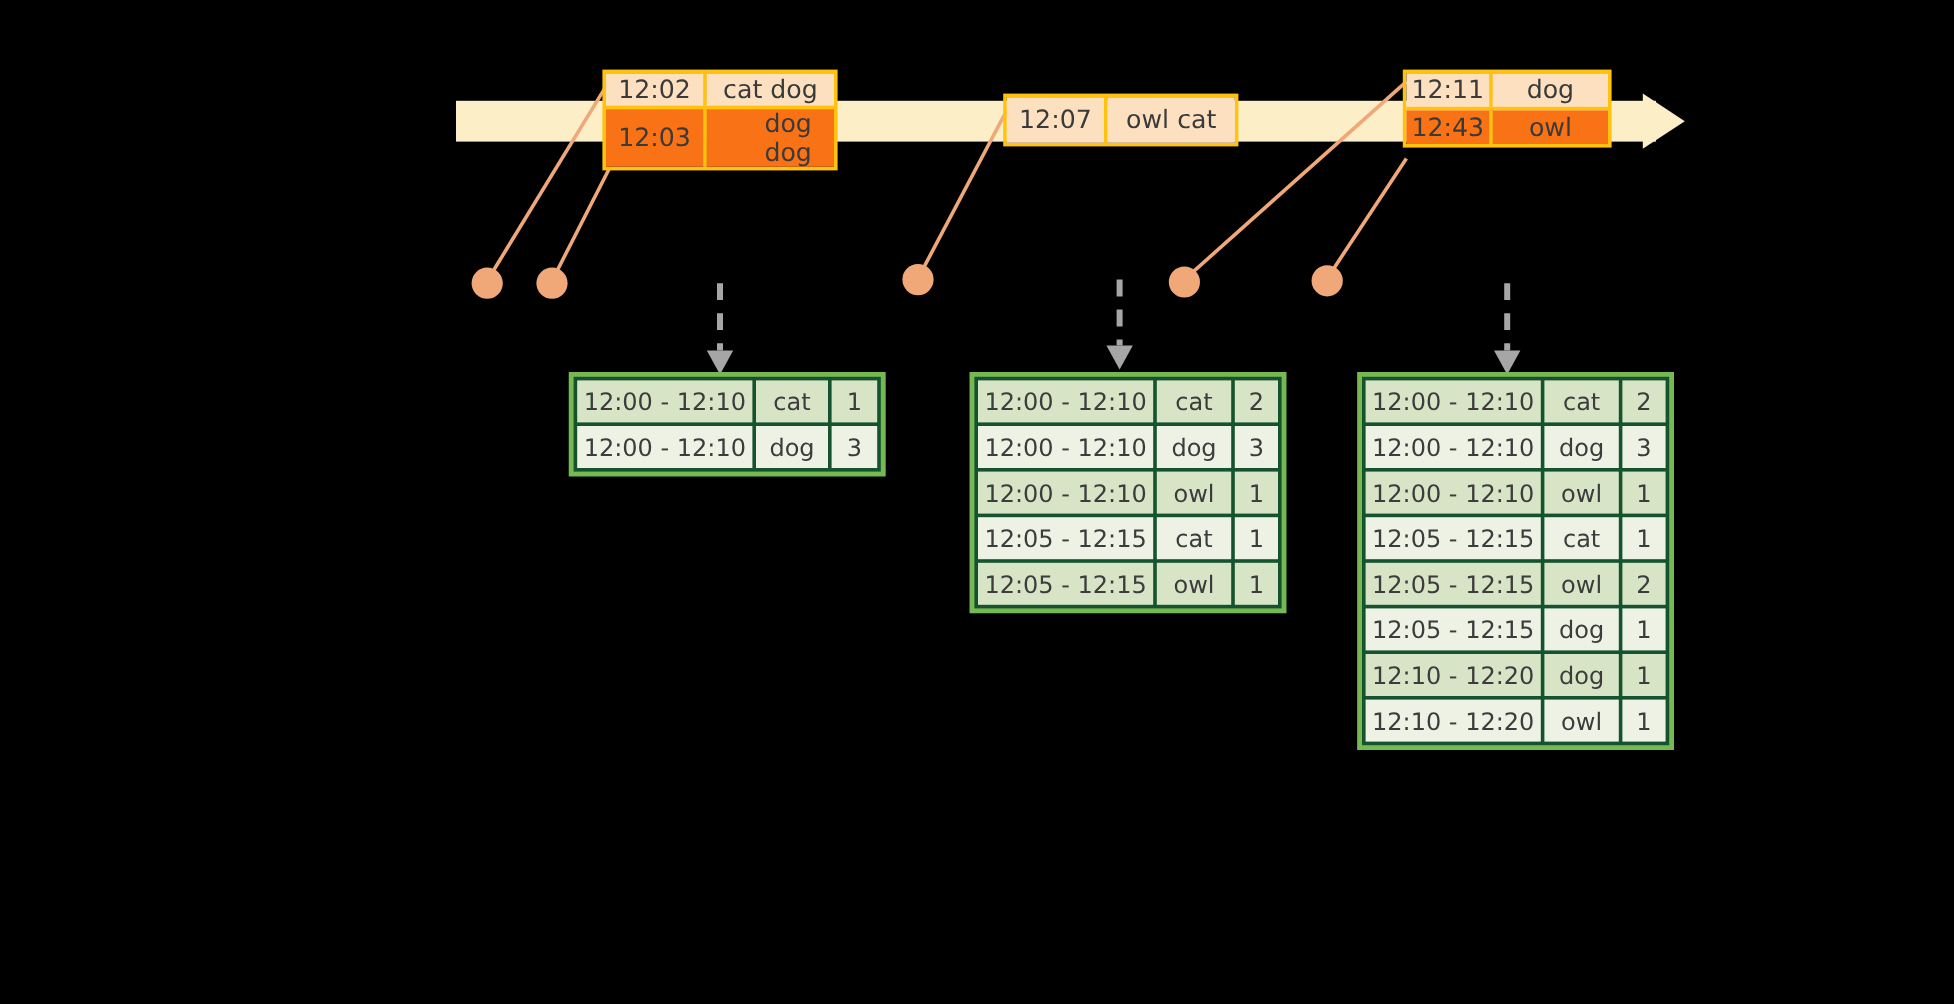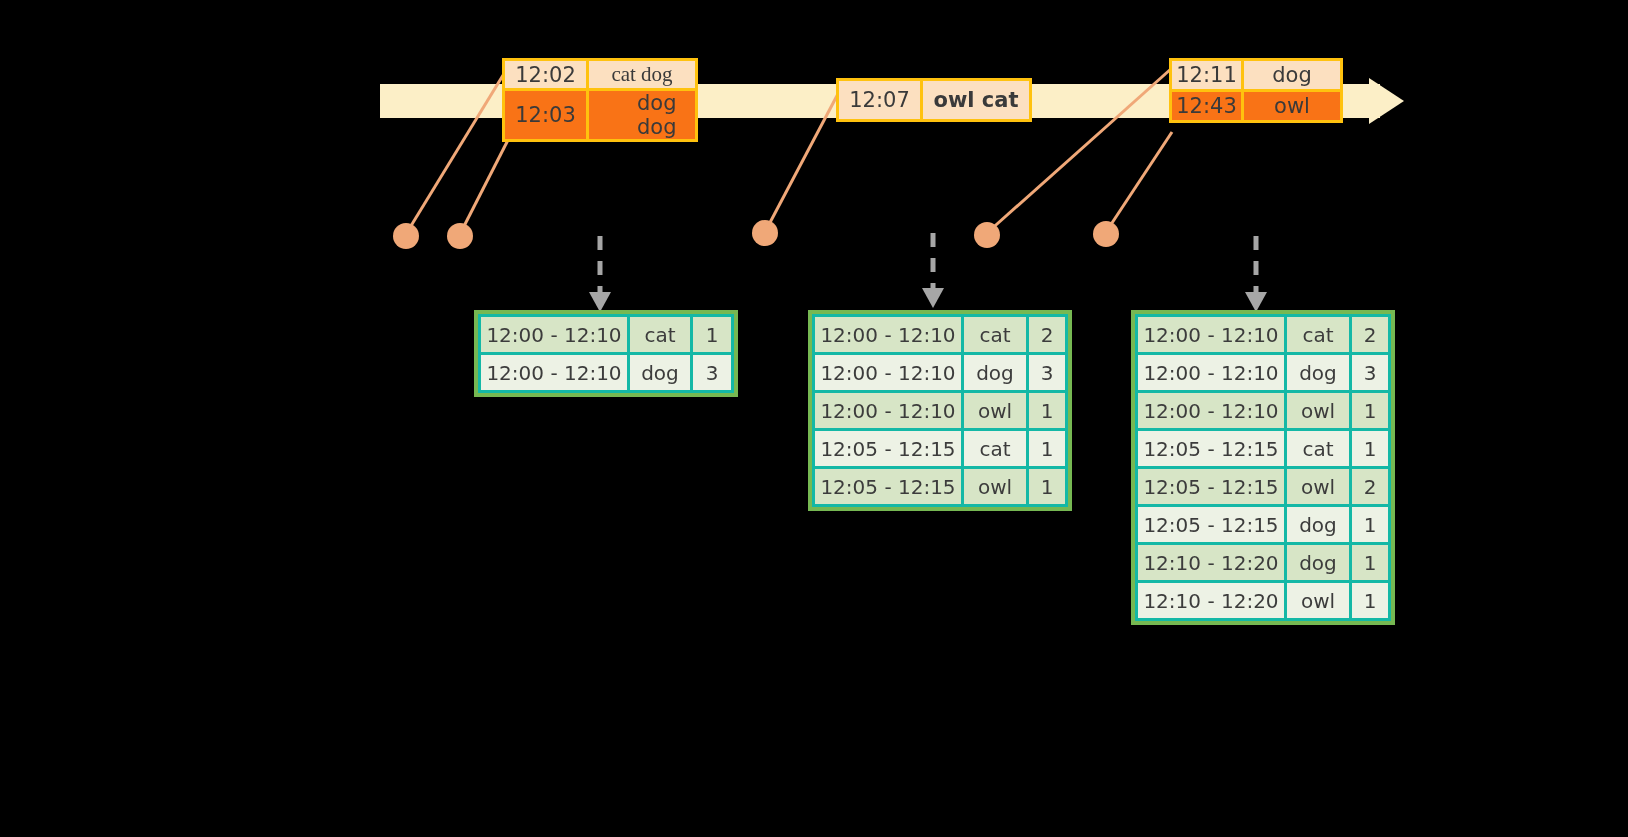--- a/index.html
+++ b/index.html
@@ -20,21 +20,21 @@
   .ev-time{display:flex;align-items:center;justify-content:center;
            border-right:3px solid #FFC20E;box-sizing:border-box;
            font-size:21px;color:#3a3a3a;}
   .ev-words{display:flex;align-items:center;justify-content:center;
             box-sizing:border-box;font-size:21px;color:#3a3a3a;}
   .row-a .ev-time,.row-a .ev-words{background:#FCE0C0;}
   .row-b .ev-time,.row-b .ev-words{background:#f97316;}
 
   
   .result-table{position:absolute;border:4px solid #76B852;box-sizing:border-box;
-                background:#14b8a6;display:flex;flex-direction:column;gap:3px;
+                background:#14532d;display:flex;flex-direction:column;gap:3px;
                 padding:3px;}
   .rt-row{display:flex;gap:3px;height:35px;}
   .rt-cell{display:flex;align-items:center;justify-content:center;
            font-size:20px;color:#3c3c3c;box-sizing:border-box;}
   .rt-win{flex:0 0 185px;}
   .rt-key{flex:0 0 60px;}
   .rt-cnt{flex:0 0 42px;}
   .shade-a .rt-cell{background:#D7E5C6;}
   .shade-b .rt-cell{background:#EDF2E5;}
 
@@ -82,32 +82,32 @@
     <g fill="#A6A6A6">
       <polygon points="589,292 611,292 600,312"></polygon>
       <polygon points="922,288 944,288 933,308"></polygon>
       <polygon points="1245,292 1267,292 1256,312"></polygon>
     </g>
   </svg>
 
   <div class="event-box" style="left:502px;top:58px;width:196px;height:84px;">
     <div class="event-row row-a">
       <div class="ev-time" style="flex:0 0 84px;">12:02</div>
-      <div class="ev-words" style="flex:1;font-family:Liberation Serif, serif;">cat dog</div>
+      <div class="ev-words" style="flex:1;">cat dog</div>
     </div>
     <div class="event-row row-b">
       <div class="ev-time" style="flex:0 0 84px;">12:03</div>
       <div class="ev-words" style="flex:1;padding-left:48px;">dog dog</div>
     </div>
   </div>
 
   <div class="event-box" style="left:836px;top:78px;width:196px;height:44px;text-align:right;">
     <div class="event-row row-a">
       <div class="ev-time" style="flex:0 0 84px;">12:07</div>
-      <div class="ev-words" style="flex:1;font-weight:bold;">owl cat</div>
+      <div class="ev-words" style="flex:1;">owl cat</div>
     </div>
   </div>
 
   <div class="event-box" style="left:1169px;top:58px;width:174px;height:65px;">
     <div class="event-row row-a">
       <div class="ev-time" style="flex:0 0 72px;">12:11</div>
       <div class="ev-words" style="flex:1;">dog</div>
     </div>
     <div class="event-row row-b">
       <div class="ev-time" style="flex:0 0 72px;">12:43</div>

